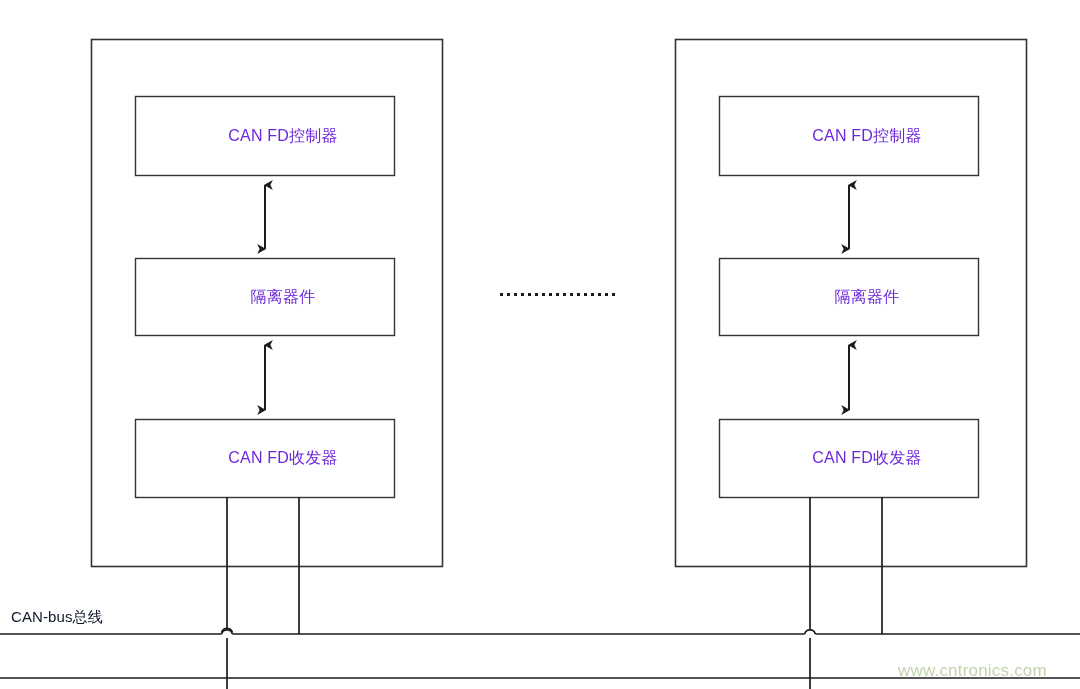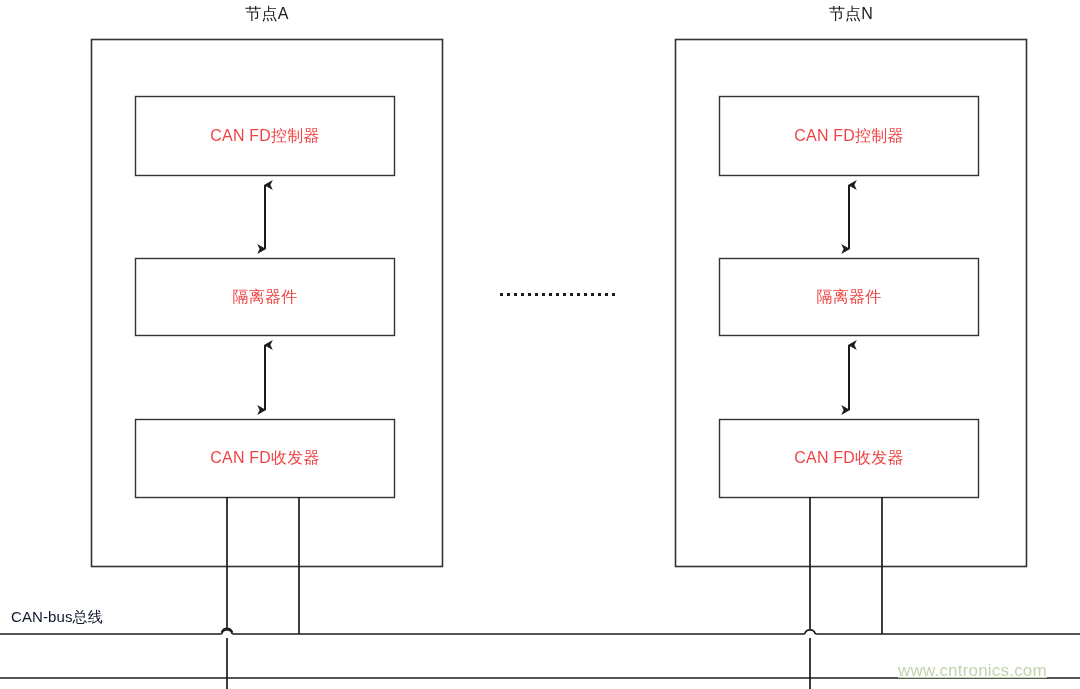--- a/index.html
+++ b/index.html
@@ -26,27 +26,28 @@
     position: absolute;
     font-size: 16px;
     color: #1a1a1a;
     white-space: nowrap;
     text-align: center;
     letter-spacing: 0.2px;
   }
   .block-label {
     position: absolute;
     font-size: 16px;
-    color: #ef4444;
+    color: #6d28d9;
     white-space: nowrap;
     text-align: center;
     letter-spacing: 0.2px;
     display: flex;
     align-items: center;
     justify-content: center;
+    padding-left: 18px;
   }
   .bus-label {
     position: absolute;
     font-size: 15px;
     color: #0f172a;
     white-space: nowrap;
     letter-spacing: 0.1px;
   }
   .watermark {
     position: absolute;
@@ -129,33 +130,31 @@
         <rect x="577" y="293" width="3" height="3"></rect>
         <rect x="584" y="293" width="3" height="3"></rect>
         <rect x="591" y="293" width="3" height="3"></rect>
         <rect x="598" y="293" width="3" height="3"></rect>
         <rect x="605" y="293" width="3" height="3"></rect>
         <rect x="612" y="293" width="3" height="3"></rect>
       </g>
     </g>
   </svg>
 
-  <div class="node-title" style="left:91px; top:4px; width:352px;">节点A</div>
 
-  <div class="node-title" style="left:675px; top:4px; width:352px;">节点N</div>
 
   <div class="block-label" style="left:135px; top:96px; width:260px; height:80px;">CAN FD控制器</div>
 
   <div class="block-label" style="left:135px; top:258px; width:260px; height:78px;">隔离器件</div>
 
   <div class="block-label" style="left:135px; top:419px; width:260px; height:79px;">CAN FD收发器</div>
 
   <div class="block-label" style="left:719px; top:96px; width:260px; height:80px;">CAN FD控制器</div>
 
   <div class="block-label" style="left:719px; top:258px; width:260px; height:78px;">隔离器件</div>
 
   <div class="block-label" style="left:719px; top:419px; width:260px; height:79px;">CAN FD收发器</div>
 
   <div class="bus-label" style="left:11px; top:608px;">CAN-bus总线</div>
 
-  <div class="watermark" style="left:898px; top:661px; color:#c3d3ae;text-decoration:underline;">www.cntronics.com</div>
+  <div class="watermark" style="left:898px; top:661px; color:#c3d3ae;">www.cntronics.com</div>
 
 </div>
 
 </body></html>

